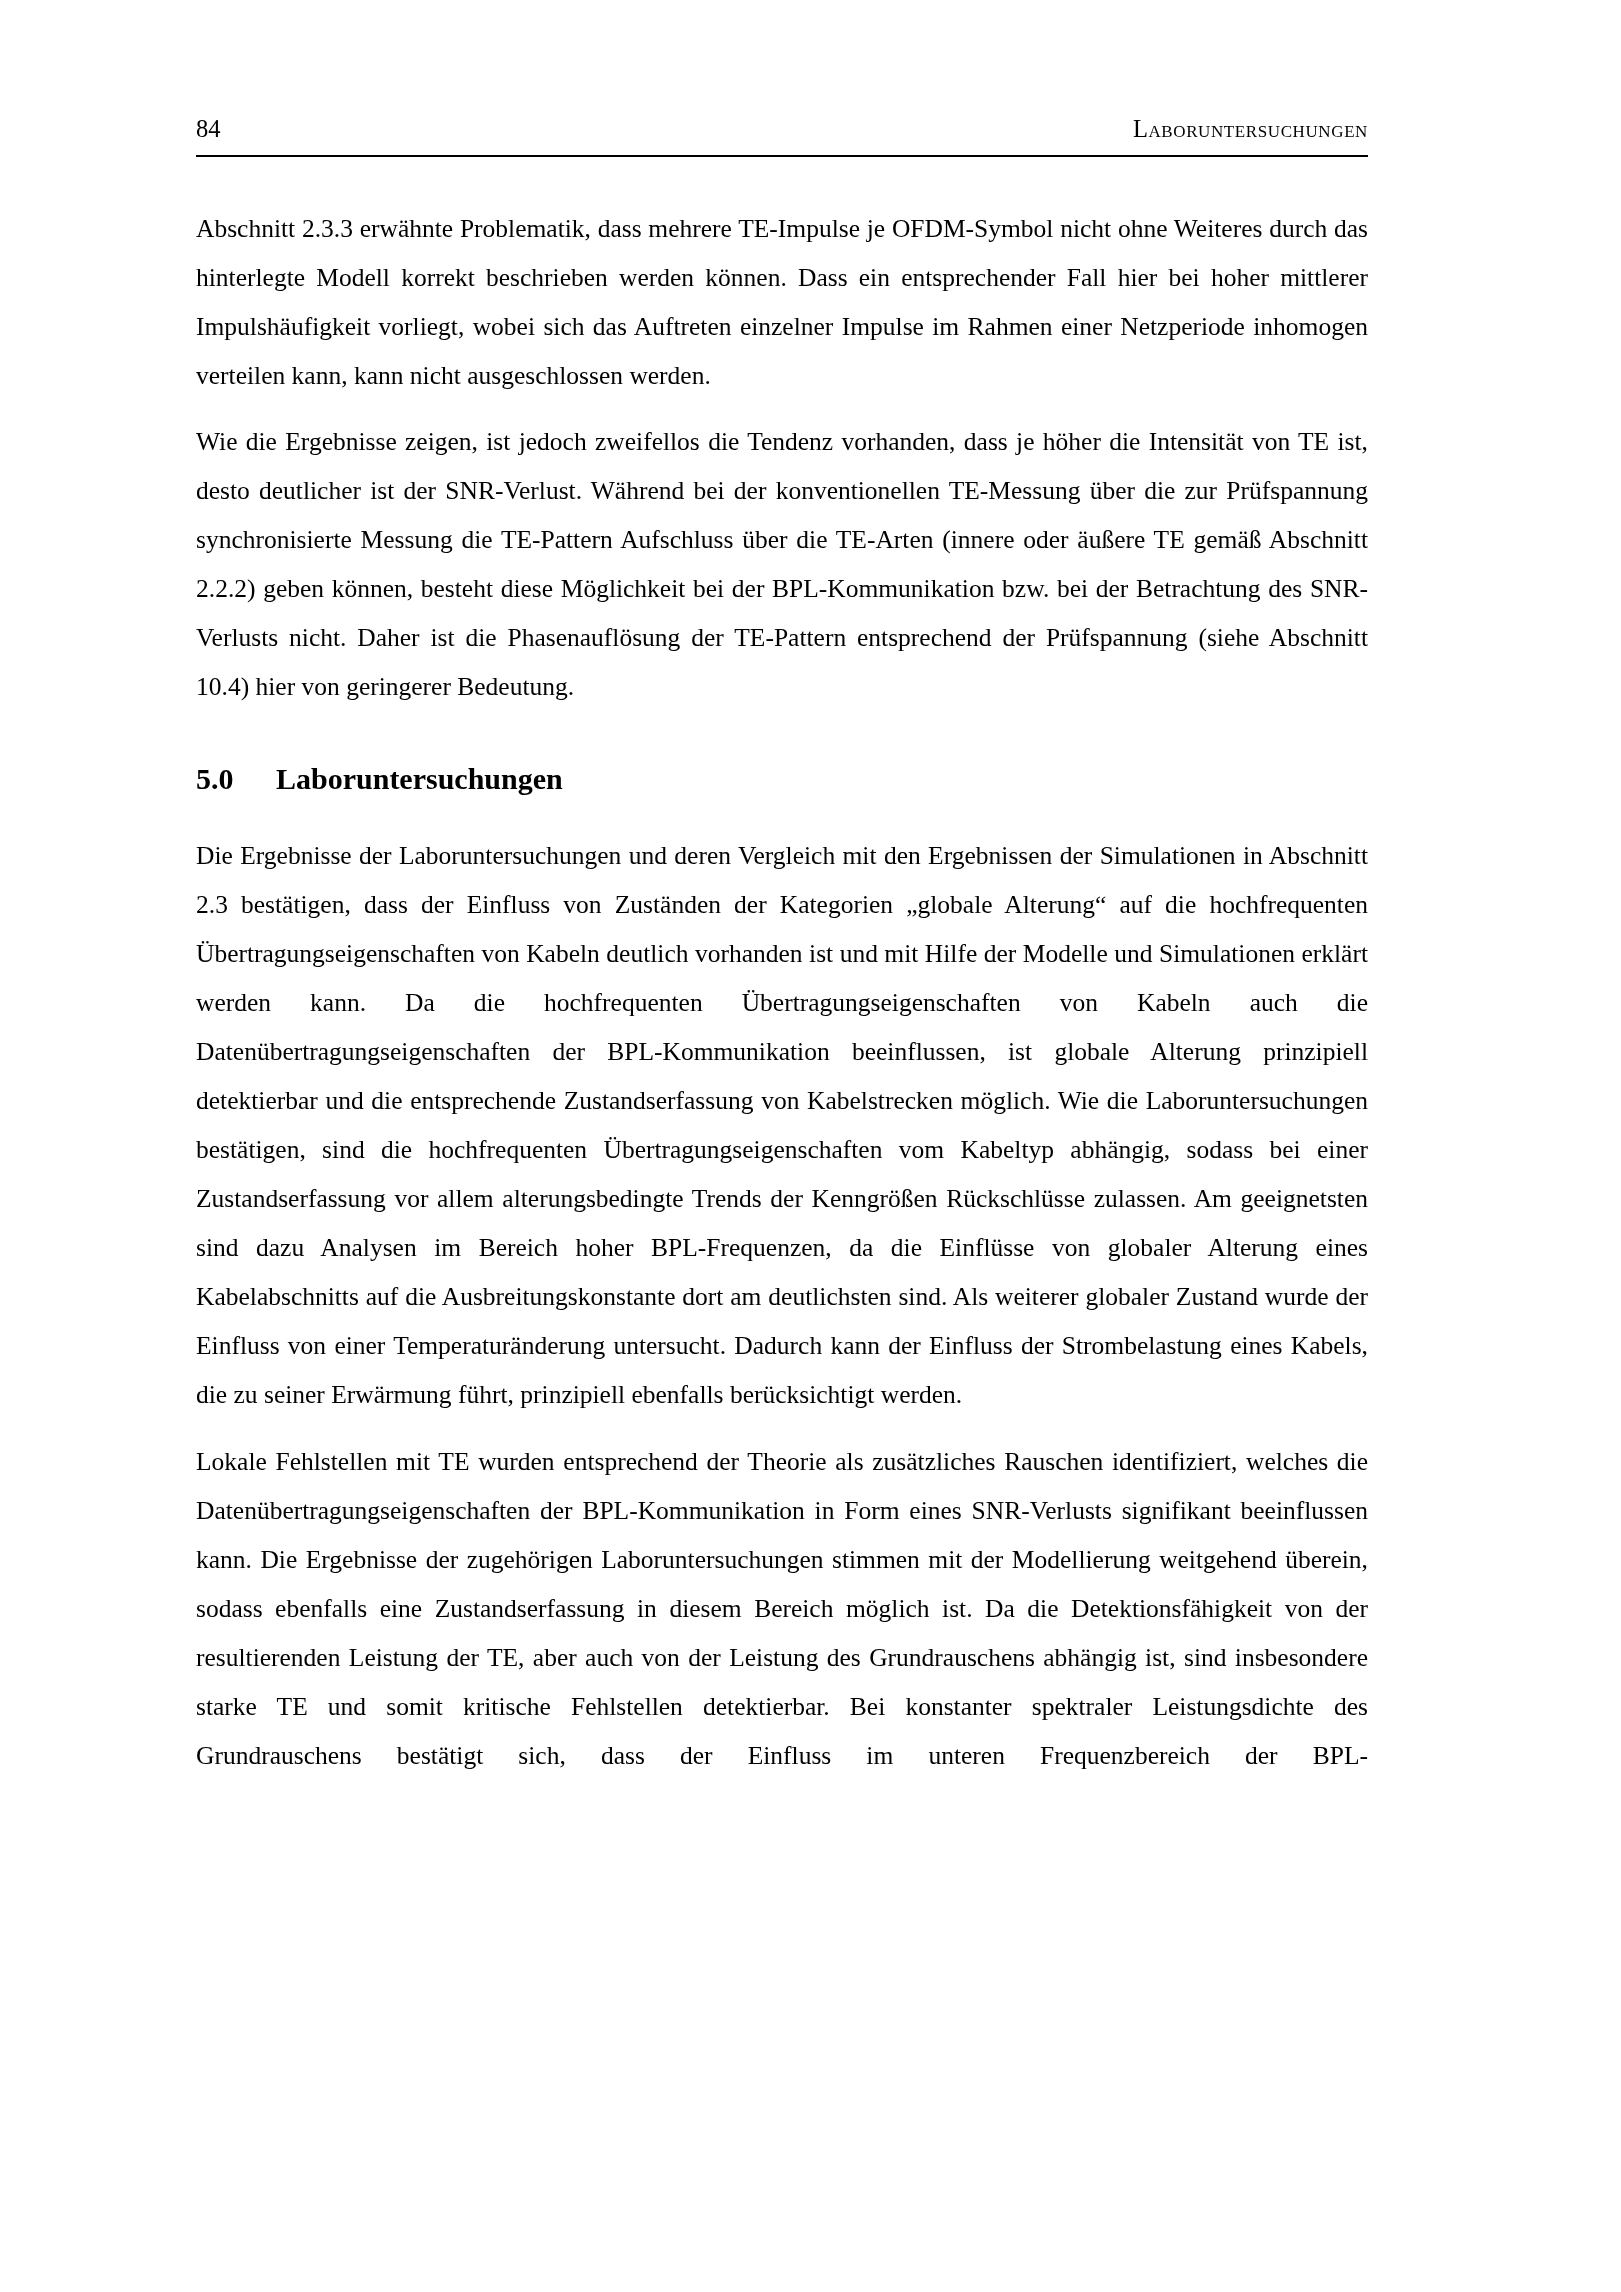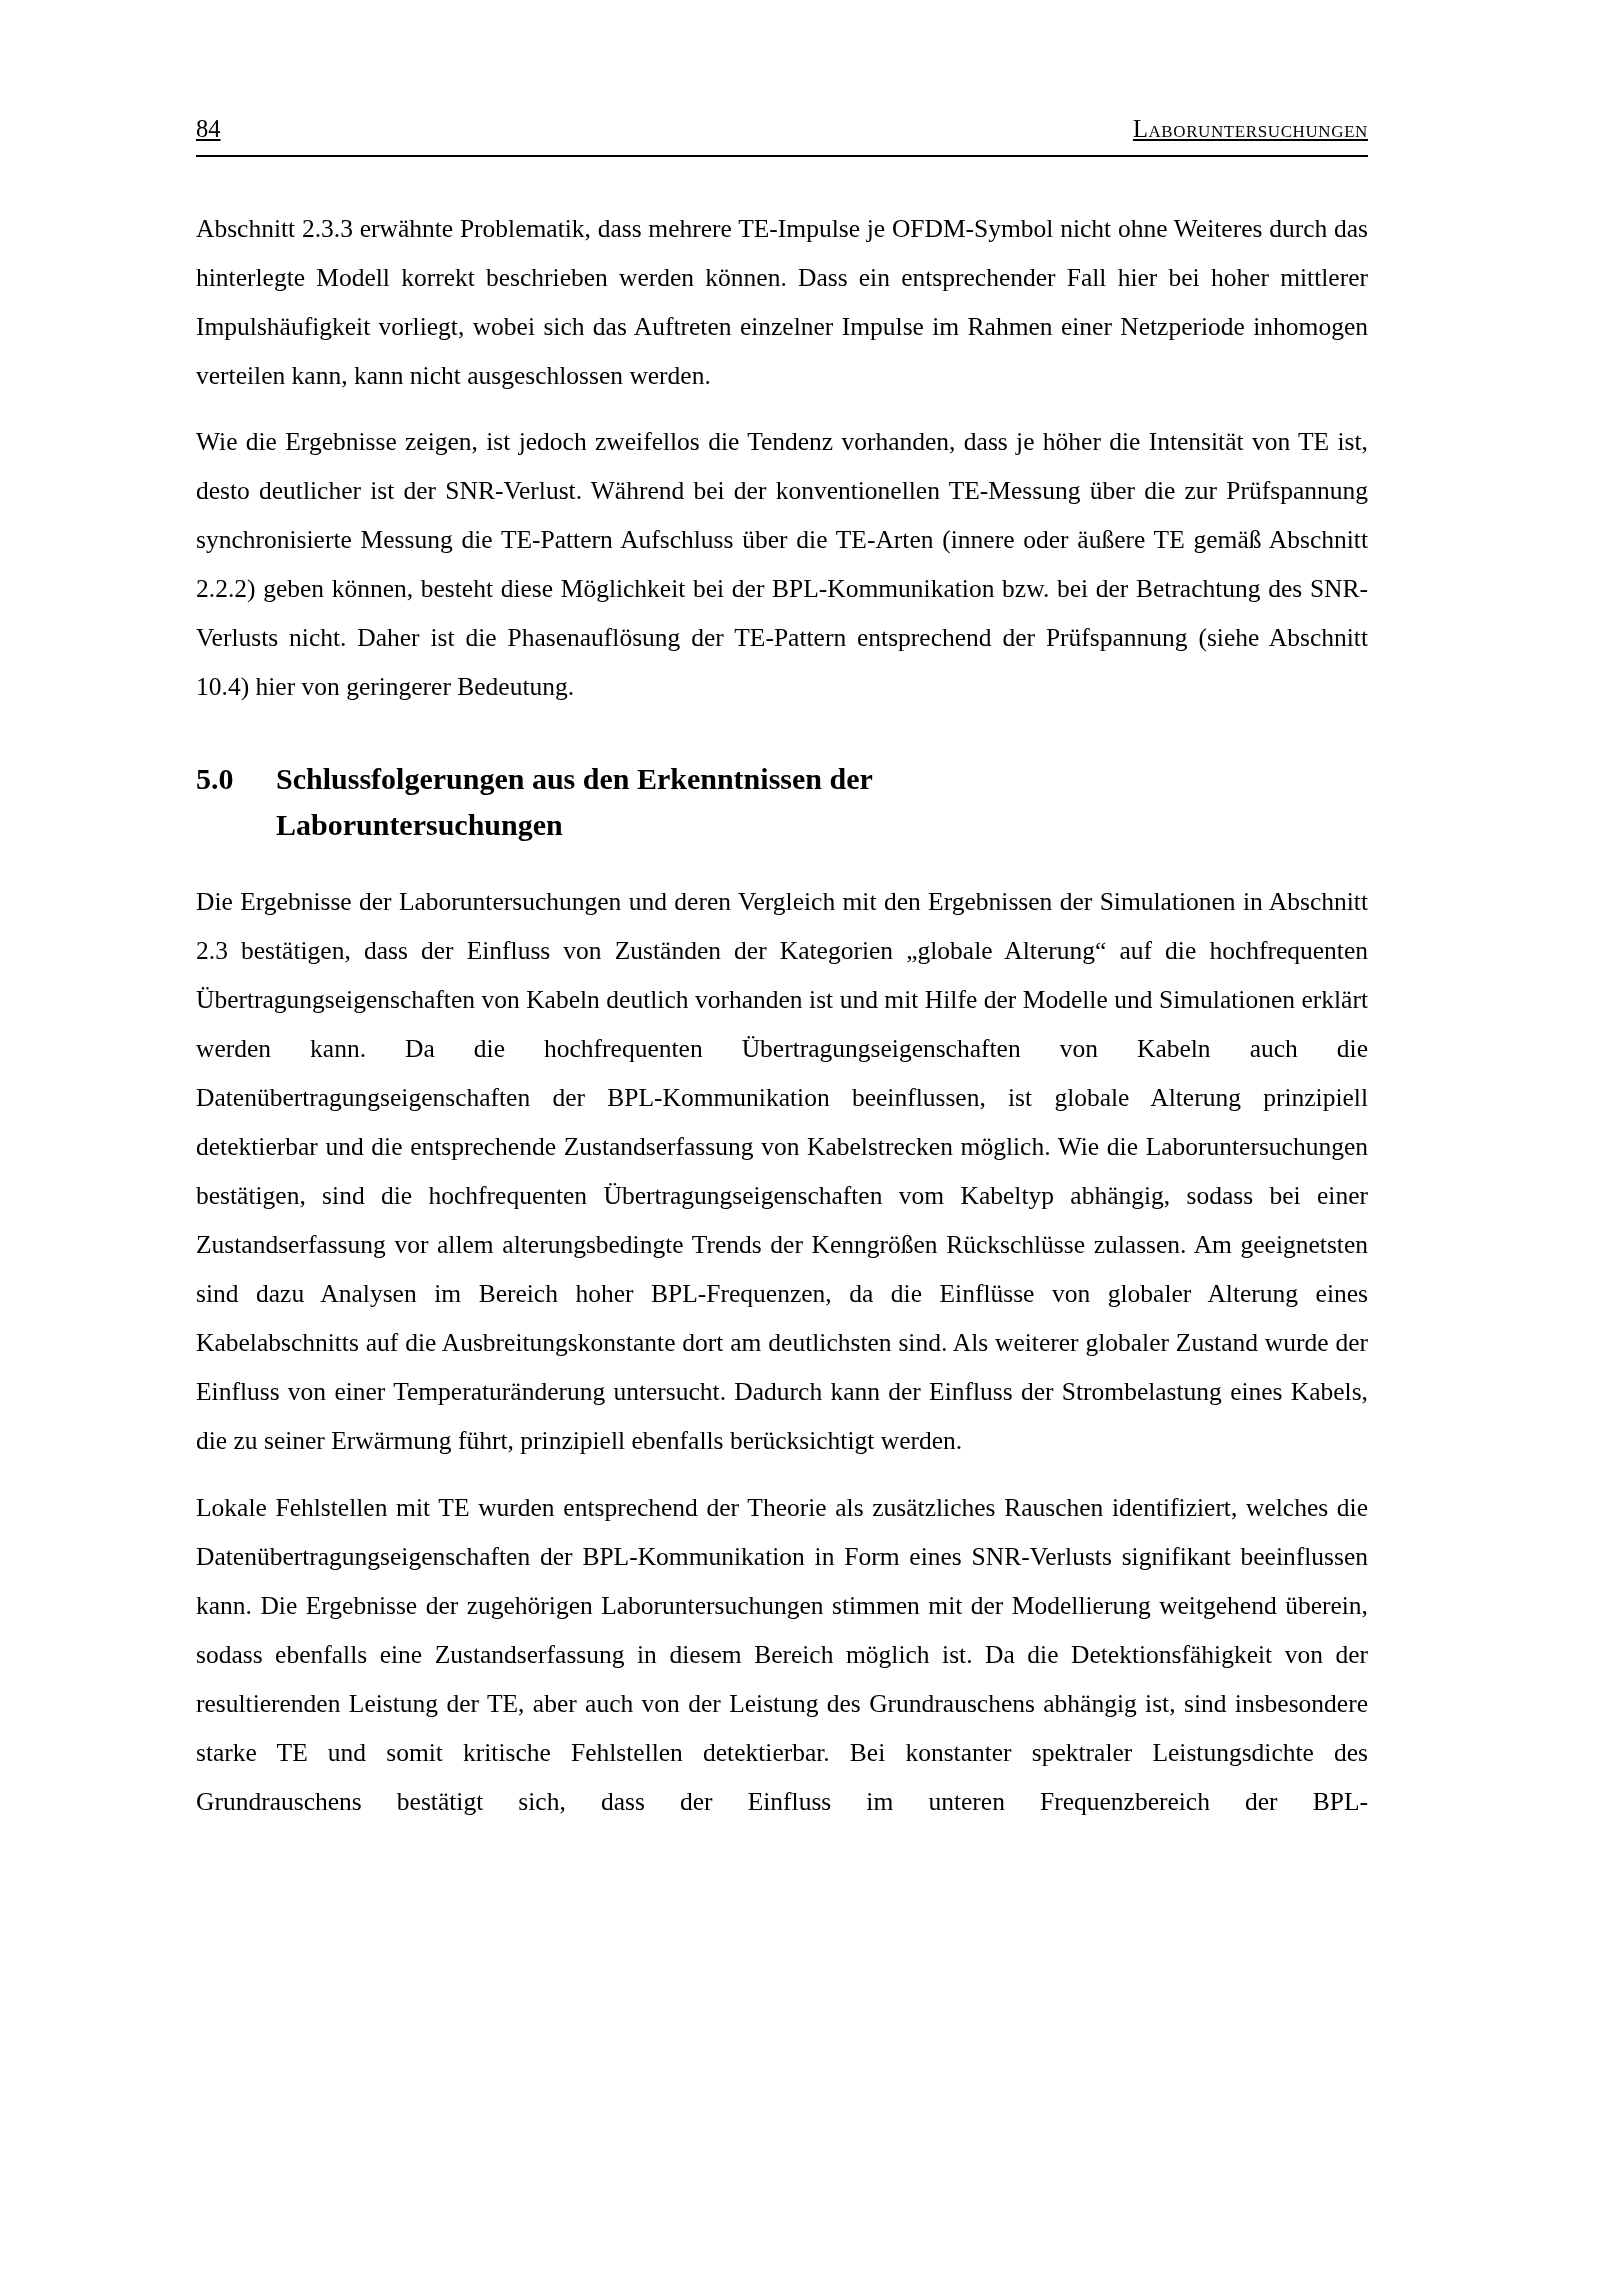--- a/index.html
+++ b/index.html
@@ -21,21 +21,20 @@
     left: 196px;
     top: 114px;
     width: 1172px;
   }
   .running-header {
     display: flex;
     justify-content: space-between;
     align-items: baseline;
     font-size: 24.5px;
     line-height: 29px;
-    text-decoration: underline;
   }
   .running-head-title {
     font-variant: small-caps;
     letter-spacing: 0.6px;
   }
   .header-rule {
     border: none;
     border-top: 2px solid #000000;
     margin: 11.8px 0 0 0;
     height: 0;
@@ -88,21 +87,20 @@
 
     <div class="body-text">
 
       <p class="para">Abschnitt 2.3.3 erwähnte Problematik, dass mehrere TE-Impulse je OFDM-Symbol nicht ohne Weiteres durch das hinterlegte Modell korrekt beschrieben werden können. Dass ein entsprechender Fall hier bei hoher mittlerer Impulshäufigkeit vorliegt, wobei sich das Auftreten einzelner Impulse im Rahmen einer Netzperiode inhomogen verteilen kann, kann nicht ausgeschlossen werden.</p>
 
       <p class="para">Wie die Ergebnisse zeigen, ist jedoch zweifellos die Tendenz vorhanden, dass je höher die Intensität von TE ist, desto deutlicher ist der SNR-Verlust. Während bei der konventionellen TE-Messung über die zur Prüfspannung synchronisierte Messung die TE-Pattern Aufschluss über die TE-Arten (innere oder äußere TE gemäß Abschnitt 2.2.2) geben können, besteht diese Möglichkeit bei der BPL-Kommunikation bzw. bei der Betrachtung des SNR-Verlusts nicht. Daher ist die Phasenauflösung der TE-Pattern entsprechend der Prüfspannung (siehe Abschnitt 10.4) hier von geringerer Bedeutung.</p>
 
       <div class="section-heading">
         <span class="heading-number">5.0</span>
         <span class="heading-title">
-          <span class="heading-line">Schlussfolgerungen aus den Erkenntnissen der</span>
           <span class="heading-line">Laboruntersuchungen</span>
         </span>
       </div>
 
       <p class="para">Die Ergebnisse der Laboruntersuchungen und deren Vergleich mit den Ergebnissen der Simulationen in Abschnitt 2.3 bestätigen, dass der Einfluss von Zuständen der Kategorien „globale Alterung“ auf die hochfrequenten Übertragungseigenschaften von Kabeln deutlich vorhanden ist und mit Hilfe der Modelle und Simulationen erklärt werden kann. Da die hochfrequenten Übertragungseigenschaften von Kabeln auch die Datenübertragungseigenschaften der BPL-Kommunikation beeinflussen, ist globale Alterung prinzipiell detektierbar und die entsprechende Zustandserfassung von Kabelstrecken möglich. Wie die Laboruntersuchungen bestätigen, sind die hochfrequenten Übertragungseigenschaften vom Kabeltyp abhängig, sodass bei einer Zustandserfassung vor allem alterungsbedingte Trends der Kenngrößen Rückschlüsse zulassen. Am geeignetsten sind dazu Analysen im Bereich hoher BPL-Frequenzen, da die Einflüsse von globaler Alterung eines Kabelabschnitts auf die Ausbreitungskonstante dort am deutlichsten sind. Als weiterer globaler Zustand wurde der Einfluss von einer Temperaturänderung untersucht. Dadurch kann der Einfluss der Strombelastung eines Kabels, die zu seiner Erwärmung führt, prinzipiell ebenfalls berücksichtigt werden.</p>
 
       <p class="para justify-last">Lokale Fehlstellen mit TE wurden entsprechend der Theorie als zusätzliches Rauschen identifiziert, welches die Datenübertragungseigenschaften der BPL-Kommunikation in Form eines SNR-Verlusts signifikant beeinflussen kann. Die Ergebnisse der zugehörigen Laboruntersuchungen stimmen mit der Modellierung weitgehend überein, sodass ebenfalls eine Zustandserfassung in diesem Bereich möglich ist. Da die Detektionsfähigkeit von der resultierenden Leistung der TE, aber auch von der Leistung des Grundrauschens abhängig ist, sind insbesondere starke TE und somit kritische Fehlstellen detektierbar. Bei konstanter spektraler Leistungsdichte des Grundrauschens bestätigt sich, dass der Einfluss im unteren Frequenzbereich der BPL-</p>
 
     </div>
   </div>

